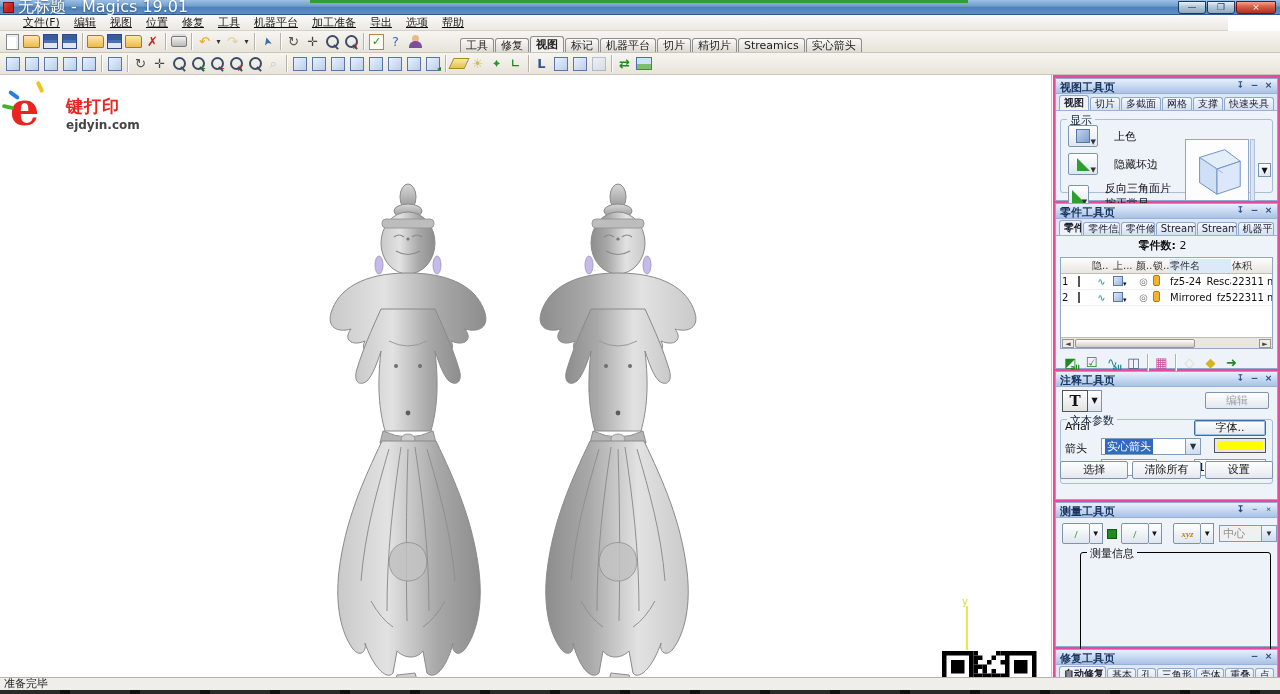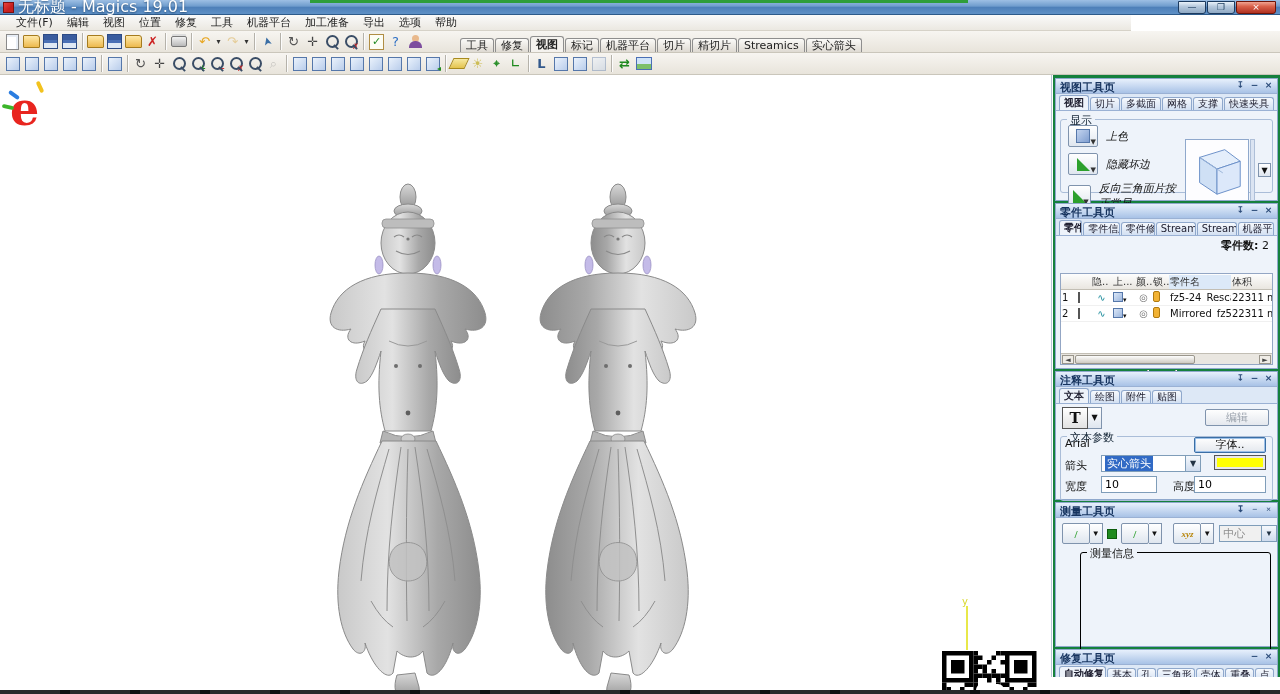--- a/index.html
+++ b/index.html
@@ -12,21 +12,21 @@
     border-bottom:1px solid #2d5a8a; color:#fff; display:flex; align-items:center; }
   #app-icon { width:11px; height:11px; margin:0 4px 0 3px; background:linear-gradient(135deg,#e8413c 0%,#c61f1f 60%); border:1px solid #7d1010; }
   #window-title { font-size:16px; color:#fff; text-shadow:0 1px 2px #2a5078; white-space:nowrap; }
   #record-strip { position:absolute; left:310px; top:0; width:658px; height:3px; background:#2e9e3a; }
   #win-controls { position:absolute; right:4px; top:1px; display:flex; }
   .wbtn { width:28px; height:13px; margin-left:1px; border:1px solid #1c3a5e; border-radius:0 0 3px 3px;
     background:linear-gradient(#e9f2fa,#b6c9dd 40%,#8fa9c4); color:#204060; font-size:9px; line-height:11px; text-align:center; }
   .wbtn.close { width:40px; background:linear-gradient(#f0a492,#d9614a 40%,#b03121); color:#fff; border-color:#6e1408; }
 
   
-  #menubar { position:absolute; left:0; top:15px; width:1131px; height:16px; background:linear-gradient(#fafafa,#ebe8e1); border-bottom:1px solid #d6d2c8; display:flex; align-items:center; padding-left:9px; }
+  #menubar { position:absolute; left:0; top:15px; width:1228px; height:16px; background:linear-gradient(#fafafa,#ebe8e1); border-bottom:1px solid #d6d2c8; display:flex; align-items:center; padding-left:16px;text-decoration:underline; }
   .menuitem { padding:1px 7px; color:#222; }
 
   
   .toolbar { position:absolute; left:0; width:1280px; height:22px; background:linear-gradient(#f7f5f1,#e8e4db); border-bottom:1px solid #cac6bb; display:flex; align-items:center; padding-left:3px; }
   #toolbar1 { top:31px; }
   #toolbar2 { top:53px; }
   .tsep { width:1px; height:17px; background:#b5b2aa; margin:0 3px; box-shadow:1px 0 0 #fcfcfc; }
   .ticon { width:19px; height:19px; display:inline-flex; align-items:center; justify-content:center; font-size:13px; position:relative; border:1px solid transparent; border-radius:2px; color:#444; }
   .ticon .sub { position:absolute; right:0; bottom:-1px; font-size:8px; font-weight:bold; }
   .ticon.dim { opacity:.40; }
@@ -64,21 +64,21 @@
   #logo-text { margin-left:56px; padding-top:6px; }
   #logo-brand { color:#e8251f; font-size:17px; font-weight:bold; letter-spacing:1px; }
   #logo-site { color:#444; font-size:12px; font-weight:bold; }
   #axis-marker { position:absolute; left:966px; top:531px; width:2px; height:44px; background:#e8e84a; }
   #axis-label { position:absolute; left:962px; top:521px; color:#d8d830; font-size:10px; }
   #qr { position:absolute; left:941px; top:575px; width:97px; height:95px; background:#fff; }
   #qr svg { display:block; }
   #qr-logo { position:absolute; left:37px; top:36px; width:24px; height:24px; background:#fff; border-radius:4px; text-align:center; font-family:"DejaVu Serif",serif; color:#d8241f; font-weight:bold; font-size:18px; line-height:23px; box-shadow:0 0 0 2px #fff; }
 
   
-  #side { position:absolute; left:1053px; top:75px; width:227px; height:602px; background:#15803d; overflow:hidden; }
+  #side { position:absolute; left:1053px; top:75px; width:227px; height:602px; background:#ec4899; overflow:hidden; }
   .panel { position:absolute; left:2px; width:223px; background:#eef3fa; border:1px solid #8fa8cc; }
   .ptitle { height:15px; background:linear-gradient(#e7f0fc,#a8c2e6); border-bottom:1px solid #9ab1d4; color:#16335e; font-weight:bold; font-size:11px; padding:1px 4px; position:relative; }
   .pbtns { position:absolute; right:3px; top:1px; display:flex; gap:3px; color:#2a4a78; font-size:9px; }
   .pbtns span { width:11px; height:11px; text-align:center; line-height:11px; }
   .ptabs { display:flex; align-items:flex-end; height:17px; padding:2px 2px 0 3px; border-bottom:1px solid #9ab1d4; background:#dde8f6; }
   .ptab { border:1px solid #8fa8cc; border-bottom:none; border-radius:3px 3px 0 0; background:linear-gradient(#f6f9fd,#d3e0f2); padding:0 4px; height:13px; line-height:12px; margin-right:1px; font-size:10px; color:#223; white-space:nowrap; overflow:hidden; }
   .ptab.active { background:#eef3fa; height:15px; line-height:14px; font-weight:bold; }
   .pbody { position:relative; font-size:11px; color:#111; }
 
   .group { border:1px solid #aabdd8; border-radius:3px; position:relative; }
@@ -90,27 +90,27 @@
 
   .inp { border:1px solid #7f9db9; background:#fff; height:17px; font-size:11px; padding:1px 3px; font-family:inherit; }
   .combo { border:1px solid #7f9db9; background:#fff; height:17px; display:flex; align-items:center; position:relative; padding-left:3px; }
   .combo .dd { position:absolute; right:0; top:0; width:15px; height:100%; background:linear-gradient(#f5f8fc,#cfdcee); border-left:1px solid #7f9db9; text-align:center; font-size:8px; line-height:15px; color:#234; }
   .combo.disabled { background:#f0f0f0; color:#8a8a8a; }
 
   
   .vrow { display:flex; align-items:center; margin:6px 0 0 8px; }
   .vbtn { width:30px; height:22px; border:1px solid #7f93ad; border-radius:2px; background:linear-gradient(#fff,#dfe6ef); display:flex; align-items:center; justify-content:center; position:relative; }
   .vbtn .dda { position:absolute; right:1px; bottom:0; font-size:7px; color:#333; }
-  .vlabel { margin-left:8px;font-style:italic; }
+  .vlabel { margin-left:16px; }
   #cube-preview { position:absolute; right:28px; top:28px; width:64px; height:62px; border:1px solid #8fa8cc; background:#fdfdff; }
   #cube-scroll { position:absolute; right:22px; top:28px; width:5px; height:62px; background:#dbe4f2; border:1px solid #aebfd8; }
   #cube-dd { position:absolute; right:6px; top:52px; width:13px; height:14px; border:1px solid #7f93ad; background:linear-gradient(#fff,#dfe6ef); font-size:8px; text-align:center; line-height:13px; }
 
   
-  #parts-count { text-align:right; padding:2px 8px 19px 0; }
+  #parts-count { text-align:center; padding:2px 8px 3px 0; }
   #parts-count b { font-weight:bold; }
   #parts-table { margin:1px 4px 0 4px; border:1px solid #93a6c4; background:#fff; height:92px; overflow:hidden; position:relative; }
   .prow { display:flex; height:16px; align-items:center; border-bottom:1px solid #f0f0f0; }
   .prow.head { background:linear-gradient(#fdfdfd,#e9e6e0); border-bottom:1px solid #c2beb4; color:#333; }
   .pcell { font-size:10px; padding:0 1px; white-space:nowrap; overflow:hidden; flex:none; }
   .pcell.hl { background:#dce9f8; }
   .cbx { width:9px; height:9px; border:1px solid #555; background:#fff; margin-left:3px; }
   .micon { font-size:10px; text-align:center; }
   .micube { width:10px; height:10px; background:linear-gradient(135deg,#dce8f8,#9cb6dd); border:1px solid #5577aa; display:inline-block; }
   .micyl { width:7px; height:11px; background:#f2b233; border:1px solid #b07a10; border-radius:2px; display:inline-block; }
@@ -261,20 +261,24 @@
       <span class="ticon k-swap">⇄</span>
       <span class="ticon k-image"></span>
     </div>
 
   <div id="viewport">
     <div id="logo">
       <span class="spark" style="left:-2px; top:4px; background:#2a7de0; transform:rotate(35deg);"></span>
       <span class="spark" style="left:-8px; top:16px; background:#3cb52a; transform:rotate(12deg);"></span>
       <span class="spark" style="left:24px; top:-4px; background:#f2c21e; transform:rotate(65deg);"></span>
       <span id="logo-e">e</span>
+      <div id="logo-text">
+        <div id="logo-brand">键打印</div>
+        <div id="logo-site">ejdyin.com</div>
+      </div>
     </div>
 
     <svg id="statues" width="520" height="540" viewBox="0 0 520 540">
       <defs>
         <linearGradient id="gm" x1="0" y1="0" x2="1" y2="0">
           <stop offset="0" stop-color="#c9c9c9"></stop>
             <stop offset="0.35" stop-color="#e2e2e2"></stop>
           <stop offset="0.7" stop-color="#a8a8a8"></stop>
             <stop offset="1" stop-color="#8d8d8d"></stop>
         </linearGradient>
@@ -615,26 +619,20 @@
     </div>
 
     <div class="panel" id="panel-annot" style="top:296px; height:129px;">
       <div class="ptitle"><span>注释工具页</span>
         <div class="pbtns">
             <span>↧</span>
             <span>−</span>
             <span>×</span>
           </div>
       </div>
-      <div class="ptabs">
-          <div class="ptab active">文本</div>
-          <div class="ptab">绘图</div>
-          <div class="ptab">附件</div>
-          <div class="ptab">贴图</div>
-        </div>
       <div class="pbody" style="height:92px;">
         <div style="position:absolute; left:6px; top:3px; display:flex;">
           <div id="tbtn">T</div>
           <div id="tbtn-dd">▼</div>
         </div>
         <div class="btn disabled" style="position:absolute; right:8px; top:5px; width:64px; height:17px; line-height:15px;">编辑</div>
         <div class="group" style="position:absolute; left:4px; top:32px; right:4px; height:65px;">
           <span class="glabel">文本参数</span>
           <div style="position:absolute; left:4px; top:0;">Arial</div>
           <div class="btn primary" style="position:absolute; right:6px; top:0px; width:72px; height:16px; line-height:14px;">字体..</div>
@@ -642,20 +640,25 @@
           <div class="combo" style="position:absolute; left:40px; top:18px; width:100px;">
             <span class="sel-text">实心箭头</span>
             <span class="dd">▼</span>
           </div>
           <div id="arrow-swatch" style="position:absolute; right:6px; top:18px;"></div>
           <div style="position:absolute; left:4px; top:42px;">宽度</div>
           <input class="inp" style="position: absolute; left: 40px; top: 39px; width: 56px;" value="10">
           <div style="position:absolute; left:112px; top:42px;">高度</div>
           <input class="inp" style="position: absolute; right: 6px; top: 39px; width: 72px;" value="10">
         </div>
+        <div class="btnrow" style="position:absolute; left:0; right:0; bottom:-4px;" id="annot-buttons">
+            <div class="btn">选择</div>
+            <div class="btn">清除所有</div>
+            <div class="btn">设置</div>
+          </div>
       </div>
     </div>
 
     <div class="panel" id="panel-measure" style="top:427px; height:145px;font-family:Liberation Serif, serif;">
       <div class="ptitle"><span>测量工具页</span>
         <div class="pbtns">
             <span>↧</span>
             <span>−</span>
             <span>×</span>
           </div>
@@ -694,14 +697,15 @@
           <div class="ptab">基本</div>
           <div class="ptab">孔</div>
           <div class="ptab">三角形</div>
           <div class="ptab">壳体</div>
           <div class="ptab">重叠</div>
           <div class="ptab">点</div>
         </div>
     </div>
   </div>
 
+  <div id="statusbar"><span>准备完毕</span></div>
   <div id="taskbar"></div>
 </div>
 
 </body></html>

